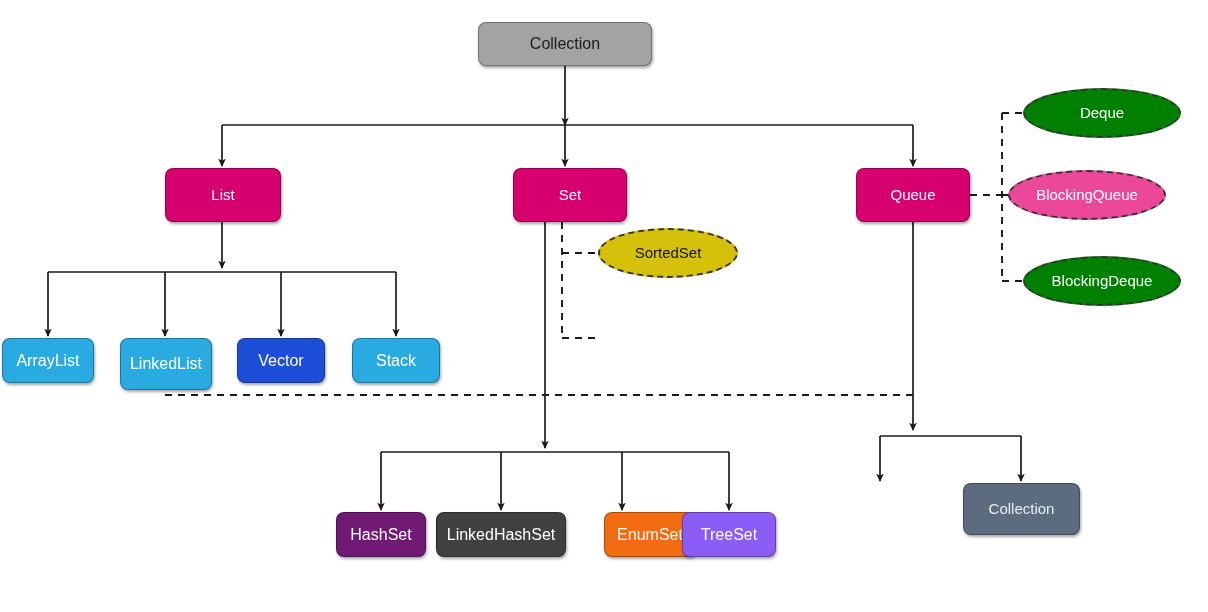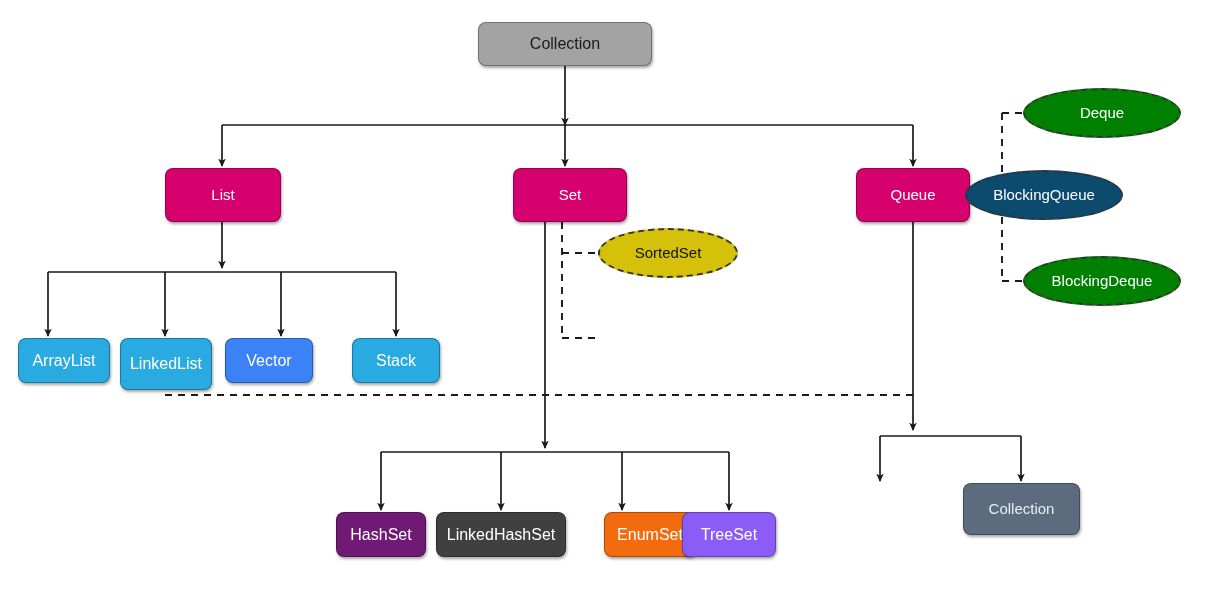--- a/index.html
+++ b/index.html
@@ -128,34 +128,34 @@
     <span class="node-label t-iface">Queue</span>
   </div>
 
   <div class="node node-ellipse" style="left:598px; top:228px; width:140px; height:50px; background:#D6C10A;">
     <span class="node-label t-ell-yellow">SortedSet</span>
   </div>
 
   <div class="node node-ellipse" style="left:1023px; top:88px; width:158px; height:50px; background:#008000;">
     <span class="node-label t-ell-green">Deque</span>
   </div>
-  <div class="node node-ellipse" style="left:965px; top:170px; width:158px; height:50px; background:#0c4a6e;">
+  <div class="node node-ellipse" style="left:1008px; top:170px; width:158px; height:50px; background:#ec4899;">
     <span class="node-label t-ell-green">BlockingQueue</span>
   </div>
   <div class="node node-ellipse" style="left:1023px; top:256px; width:158px; height:50px; background:#008000;">
     <span class="node-label t-ell-green">BlockingDeque</span>
   </div>
 
-  <div class="node node-box" style="left:18px; top:338px; width:92px; height:45px; background:#29ABE2;">
+  <div class="node node-box" style="left:2px; top:338px; width:92px; height:45px; background:#29ABE2;">
     <span class="node-label t-impl">ArrayList</span>
   </div>
   <div class="node node-box" style="left:120px; top:338px; width:92px; height:52px; background:#29ABE2;">
     <span class="node-label t-impl">LinkedList</span>
   </div>
-  <div class="node node-box" style="left:225px; top:338px; width:88px; height:45px; background:#3b82f6;">
+  <div class="node node-box" style="left:237px; top:338px; width:88px; height:45px; background:#1d4ed8;">
     <span class="node-label t-impl">Vector</span>
   </div>
   <div class="node node-box" style="left:352px; top:338px; width:88px; height:45px; background:#29ABE2;">
     <span class="node-label t-impl">Stack</span>
   </div>
 
   <div class="node node-box" style="left:336px; top:512px; width:90px; height:45px; background:#701a75;">
     <span class="node-label t-impl">HashSet</span>
   </div>
   <div class="node node-box" style="left:436px; top:512px; width:130px; height:45px; background:#404040;">

